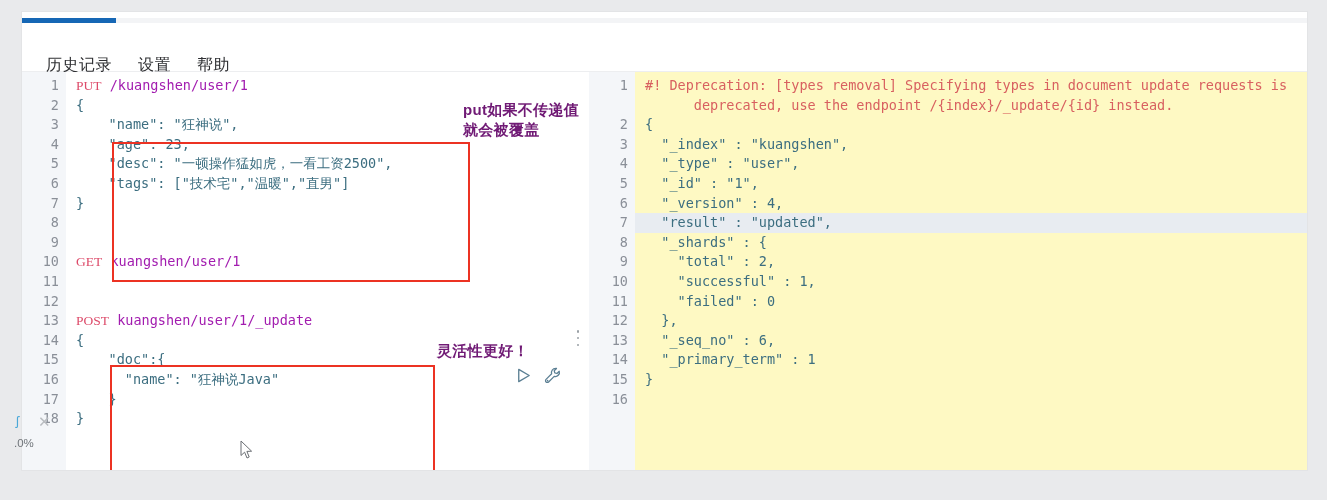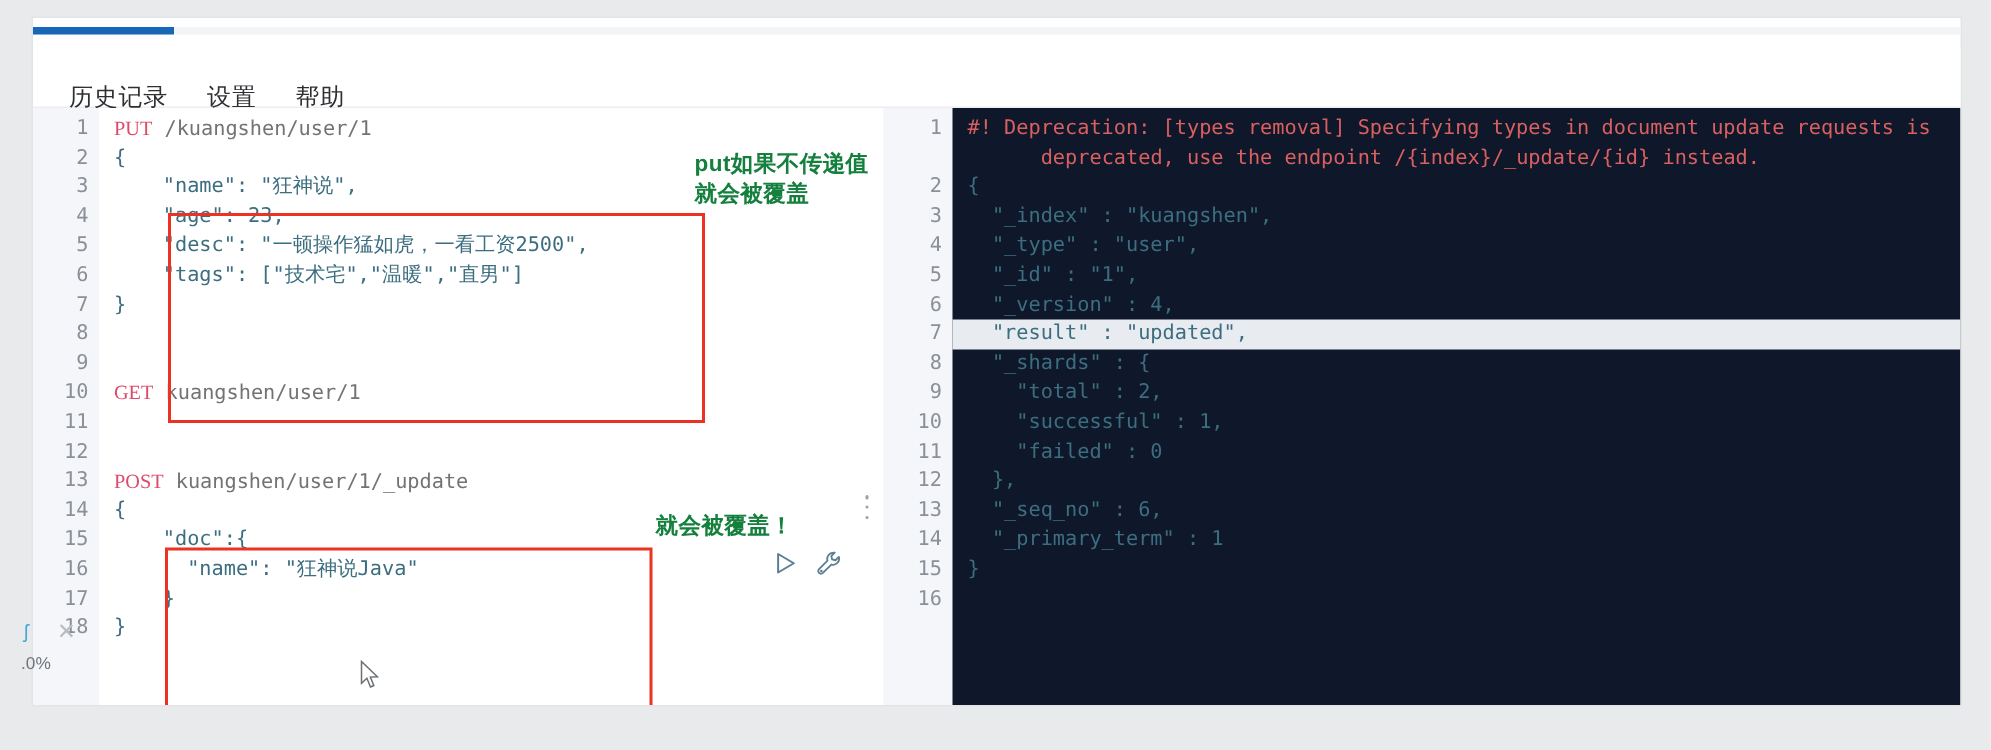--- a/index.html
+++ b/index.html
@@ -138,52 +138,52 @@
   .gutter.gutter-out { width: 46px; flex: 0 0 46px; }
 
   .code {
     flex: 1 1 auto;
     position: relative;
     background: #ffffff;
     padding-top: 4px;
     padding-left: 10px;
     white-space: pre;
   }
-  .code.code-out { background: #0f172a; }
+  .code.code-out { background: #fef9c3; }
 
   .line { height: 19.6px; white-space: pre; }
   .line.wrapped { height: 39.2px; }
   .line.hl {
     background: #e8ecf1;
     margin-left: -10px;
     padding-left: 10px;
   }
 
   
   .pane-editor .code { background: #ffffff; }
 
   
   .tok-method { color: #dd4b6a; font-family: Liberation Serif, serif; }
-  .tok-url    { color: #737373; }
+  .tok-url    { color: #a21caf; }
   .tok-json   { color: #3c6e80; }
   .tok-warn   { color: #d86060; }
 
   
   .annot-box {
     position: absolute;
     border: 2.5px solid #ec3223;
     pointer-events: none;
     z-index: 6;
   }
   #annot-box-put    { left: 90px;  top: 70px;  width: 358px; height: 140px; }
   #annot-box-post   { left: 88px;  top: 293px; width: 325px; height: 117px; }
 
   .annot-text {
     position: absolute;
-    color: #15803d;
+    color: #701a75;
     font-family: "Liberation Sans", sans-serif;
     font-size: 15px;
     font-weight: bold;
     line-height: 20px;
     letter-spacing: 0.3px;
     z-index: 7;
     white-space: pre-line;
   }
   #annot-text-put  { left: 463px; top: 100px; }
   #annot-text-post { left: 437px; top: 341px; }
@@ -336,21 +336,21 @@
           </div>
 
         <div class="code code-out" id="output-code"><div class="line wrapped"><span class="tok-warn">#! Deprecation: [types removal] Specifying types in document update requests is</span>
       <span class="tok-warn">deprecated, use the endpoint /{index}/_update/{id} instead.</span></div><div class="line"><span class="tok-json">{</span></div><div class="line"><span class="tok-json">  "_index" : "kuangshen",</span></div><div class="line"><span class="tok-json">  "_type" : "user",</span></div><div class="line"><span class="tok-json">  "_id" : "1",</span></div><div class="line"><span class="tok-json">  "_version" : 4,</span></div><div class="line hl"><span class="tok-json">  "result" : "updated",</span></div><div class="line"><span class="tok-json">  "_shards" : {</span></div><div class="line"><span class="tok-json">    "total" : 2,</span></div><div class="line"><span class="tok-json">    "successful" : 1,</span></div><div class="line"><span class="tok-json">    "failed" : 0</span></div><div class="line"><span class="tok-json">  },</span></div><div class="line"><span class="tok-json">  "_seq_no" : 6,</span></div><div class="line"><span class="tok-json">  "_primary_term" : 1</span></div><div class="line"><span class="tok-json">}</span></div><div class="line"><span class="tok-json"></span></div></div>
       </div>
     </div>
   </div>
 
   <div class="annot-text" id="annot-text-put">put如果不传递值
 就会被覆盖</div>
-  <div class="annot-text" id="annot-text-post">就会被覆盖！</div>
+  <div class="annot-text" id="annot-text-post">灵活性更好！</div>
 
   <div class="overlay-strip">
     <span class="overlay-glyph">ʃ</span>
     <span class="overlay-close">✕</span>
     <span class="overlay-pct">.0%</span>
   </div>
 
 </div>
 
 </body></html>

